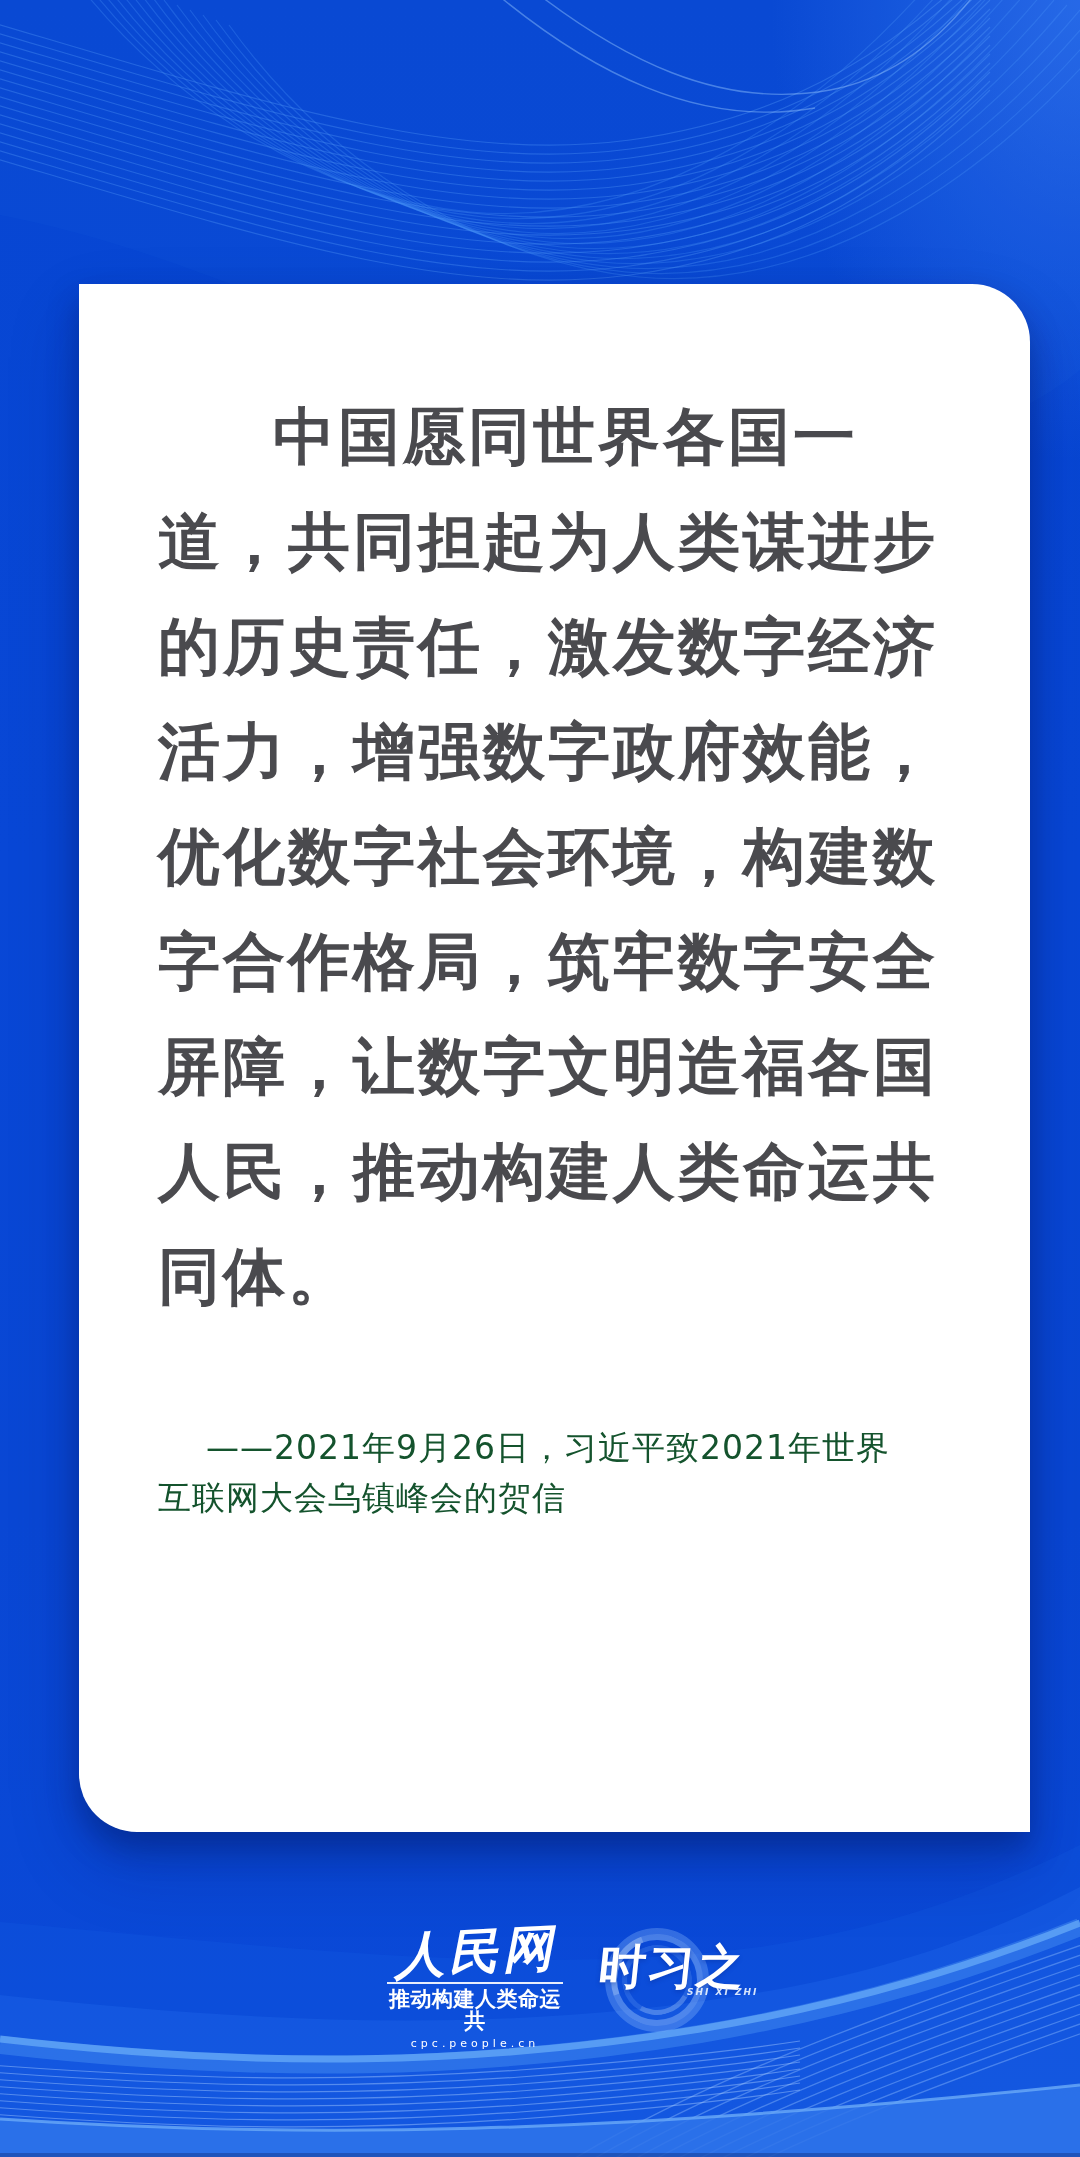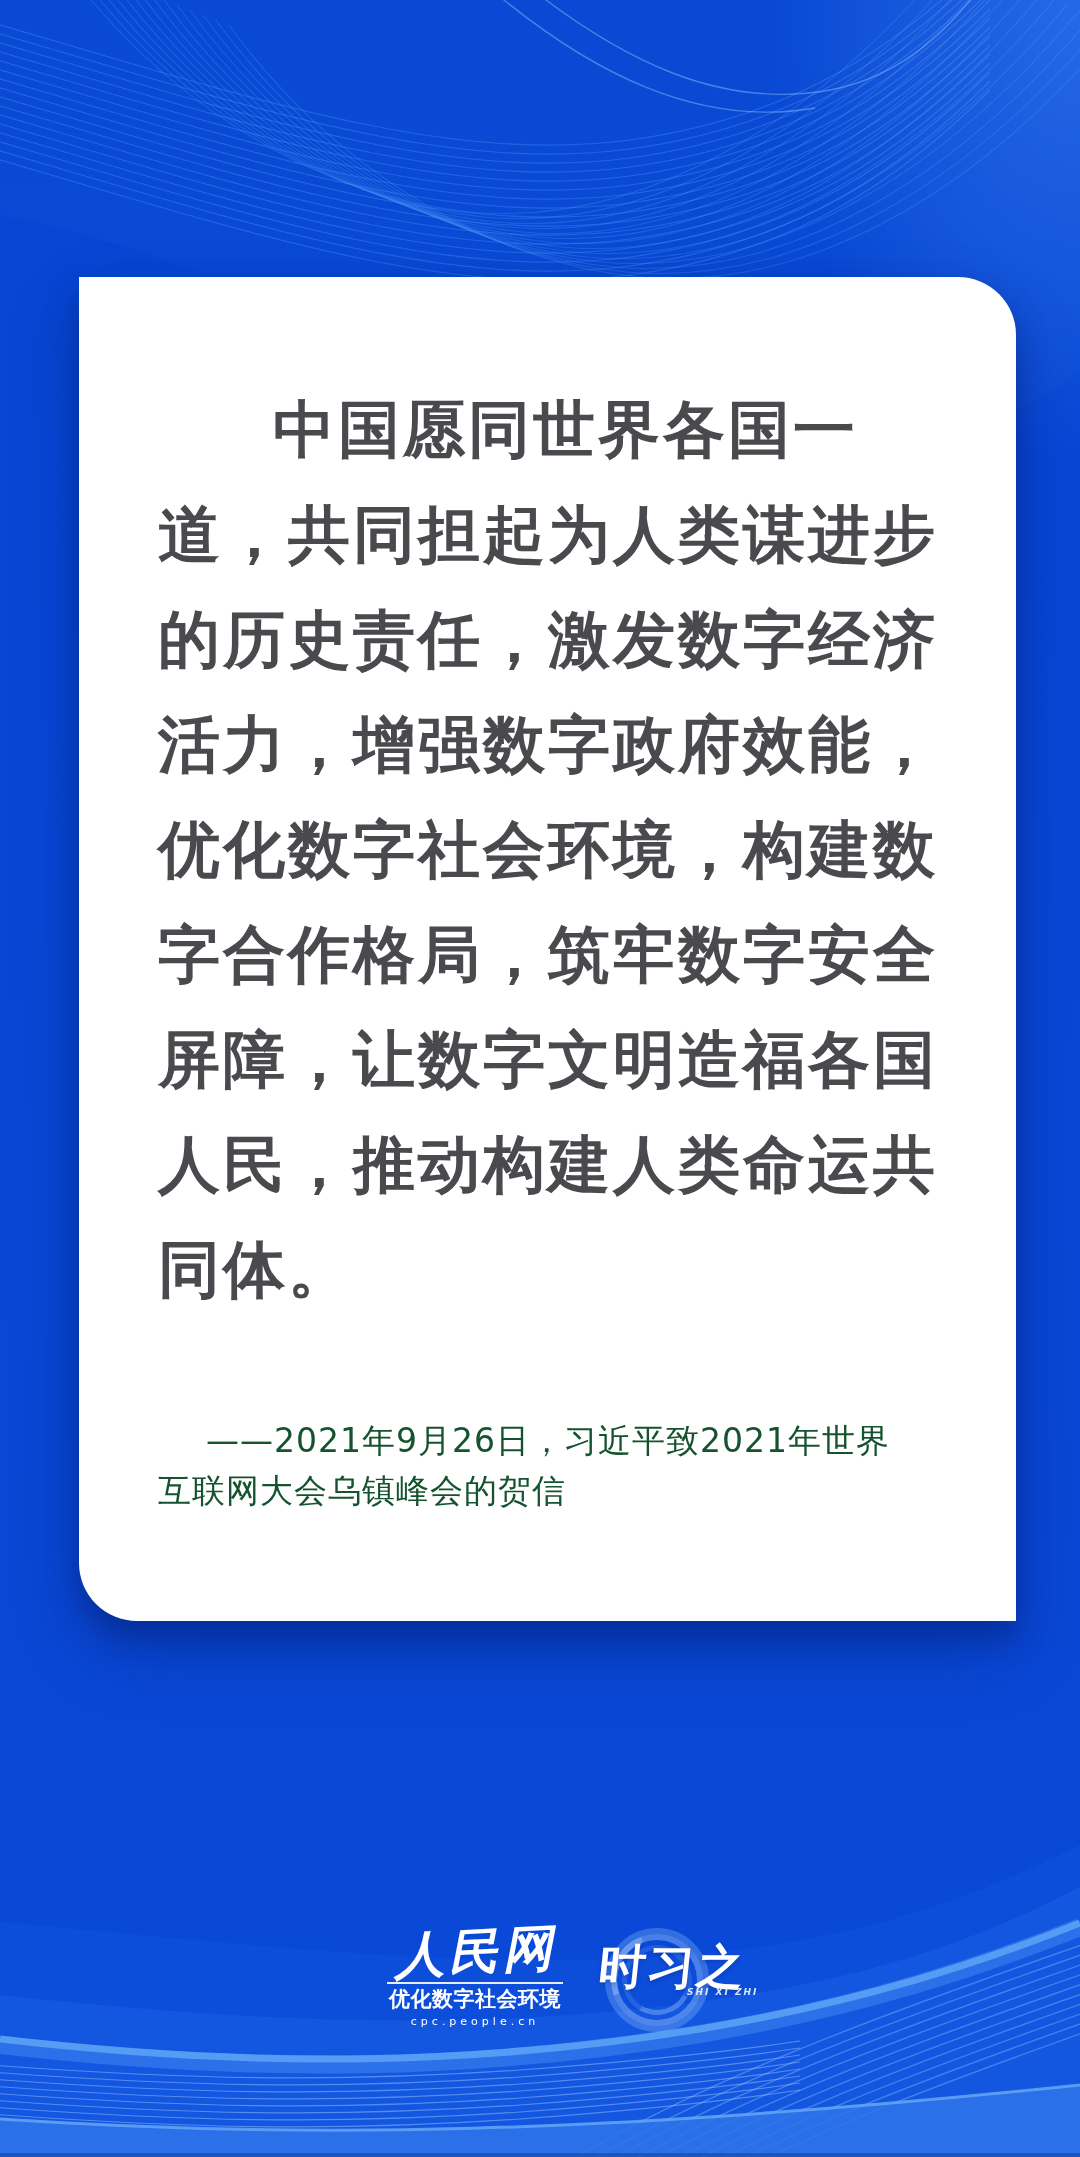--- a/index.html
+++ b/index.html
@@ -11,23 +11,24 @@
   }
   .top-glow{
     position:absolute;right:0;top:0;width:460px;height:820px;pointer-events:none;
     background:radial-gradient(ellipse 430px 640px at 100% 0%,rgba(64,130,248,.55),rgba(64,130,248,0) 72%);
   }
   .deco-svg{position:absolute;left:0;pointer-events:none;display:block;}
   .deco-top{top:0;}
   .deco-bottom{bottom:0;}
   
   .card{
-    position:absolute;left:79px;top:277px;width:937px;height:1344px;
+    position:absolute;left:79px;top:284px;width:937px;height:1548px;
     background:#ffffff;border-radius:0 58px 0 58px;
     box-shadow:0 16px 30px rgba(3,20,92,.38),0 34px 70px rgba(3,20,92,.22);
+    padding-left:14px;
   }
   .quote{
     position:absolute;left:79px;top:100px;width:802px;
     font-family:"DejaVu Serif","Liberation Serif",serif;
     font-weight:bold;font-size:62px;line-height:105px;letter-spacing:3px;
     color:#4a4a4e;white-space:pre-line;text-indent:115px;
   }
   .attribution{
     position:absolute;left:79px;top:1139px;width:790px;
     font-size:33px;line-height:50px;letter-spacing:1px;
@@ -155,21 +156,21 @@
 屏障，让数字文明造福各国
 人民，推动构建人类命运共
 同体。</div>
     <div class="attribution">——2021年9月26日，习近平致2021年世界
 互联网大会乌镇峰会的贺信</div>
   </div>
 
   <div class="people-logo">
     <div class="people-script">人民网</div>
     <div class="people-divider"></div>
-    <div class="people-site">优化数字社会环境</div>
+    <div class="people-site">推动构建人类命运共</div>
     <div class="people-url">cpc.people.cn</div>
   </div>
 
   <div class="sxz-logo">
     <div class="sxz-ring"></div>
     <div class="sxz-text">时习之</div>
     <div class="sxz-sub">SHI XI ZHI</div>
   </div>
 
   <div class="bottom-edge"></div>

